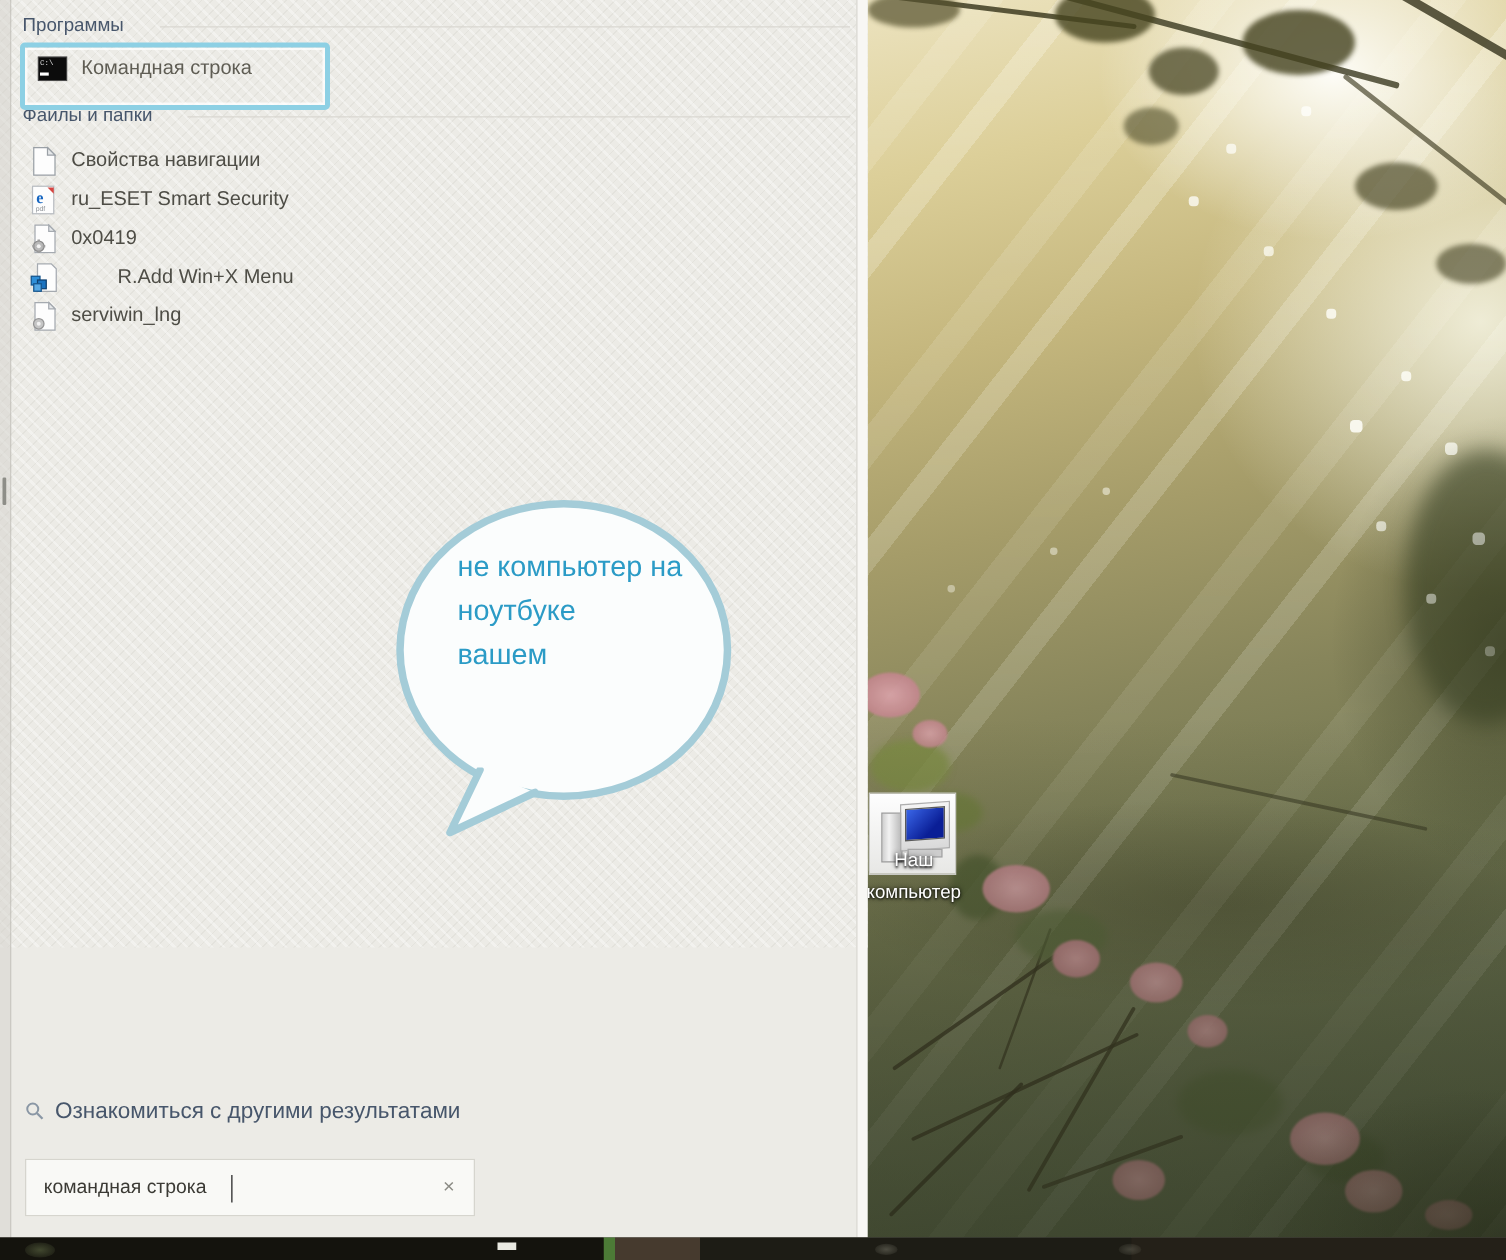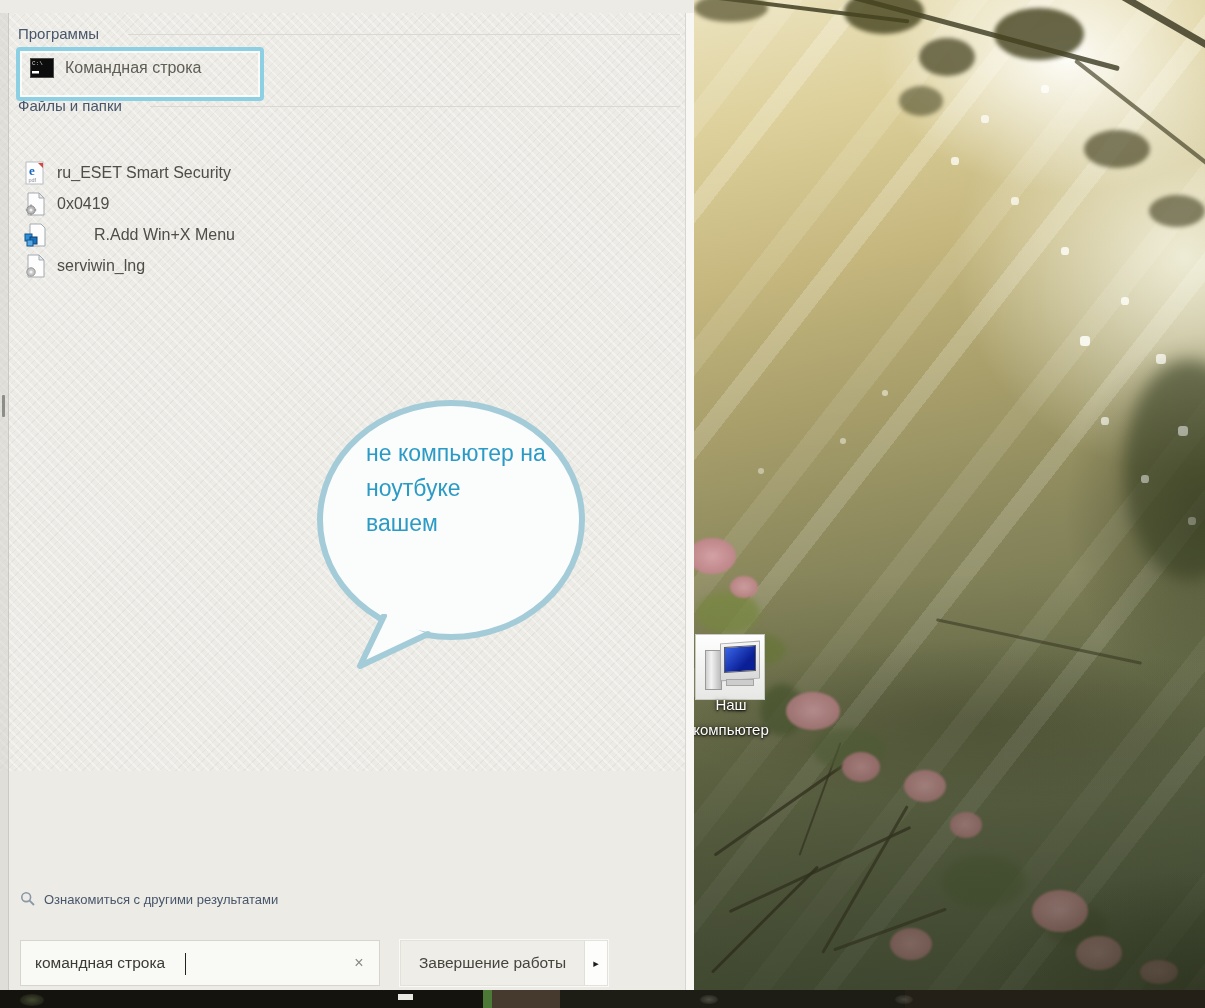--- a/index.html
+++ b/index.html
@@ -31,54 +31,54 @@
   
   .dsk-icon{position:absolute;left:695px;top:634px;width:68px;height:64px;z-index:2;
     background:linear-gradient(180deg,#fefefe,#e7e7e5);border:1px solid #c9c9c4;}
   .dsk-tower{position:absolute;left:9px;top:15px;width:15px;height:38px;border:1px solid #9a9a9a;
     background:linear-gradient(90deg,#cfcfcf,#f2f2f2 35%,#b9b9b9);}
   .dsk-monitor{position:absolute;left:24px;top:7px;width:38px;height:36px;
     background:linear-gradient(180deg,#f4f4f4,#d9d9d9);border:1px solid #aeaeae;transform:skewY(-4deg);}
   .dsk-screen{position:absolute;left:3px;top:3px;width:30px;height:24px;
     background:linear-gradient(135deg,#3a66e8,#0a1e96 70%);border:1px solid #5a5a5a;}
   .dsk-stand{position:absolute;left:30px;top:44px;width:26px;height:5px;background:#cdcdcd;border:1px solid #a5a5a5;}
-  .dsk-label{position:absolute;left:668px;top:692px;width:126px;z-index:2;text-align:center;
+  .dsk-label{position:absolute;left:668px;top:676px;width:126px;z-index:2;text-align:center;
     color:#fff;font-size:15px;line-height:25px;
     text-shadow:0 1px 2px rgba(0,0,0,.95),0 0 4px rgba(0,0,0,.8);}
 
   
   .taskbar{position:absolute;left:0;top:990px;width:1205px;height:18px;background:#17160f;z-index:6;}
   .tb-seg{position:absolute;top:0;height:18px;}
 
   
   .panel{position:absolute;left:0;top:0;width:694px;height:758px;z-index:5;
     background-color:#ecebe6;
     background-image:
       repeating-linear-gradient(45deg, rgba(255,255,255,.35) 0 2px, rgba(255,255,255,0) 2px 7px),
-      repeating-linear-gradient(-45deg, rgba(215,214,207,.4) 0 1px, rgba(215,214,207,0) 1px 6px); margin-top: 13px;}
+      repeating-linear-gradient(-45deg, rgba(215,214,207,.4) 0 1px, rgba(215,214,207,0) 1px 6px);}
   .panel-left-edge{position:absolute;left:0;top:0;width:8px;height:990px;
     background:rgba(212,210,204,.5);border-right:1px solid rgba(178,176,168,.45);}
   .panel-right-edge{position:absolute;right:0;top:0;width:8px;height:990px;
     background:#f8f7f4;border-left:1px solid #d7d6d0;}
   .caret-mark{position:absolute;left:2px;top:382px;width:3px;height:22px;background:#8e8e88;border-radius:1px;}
 
   .group-header{position:absolute;left:18px;font-size:15px;color:#47566b;white-space:nowrap;}
   .group-rule{position:absolute;height:1px;background:#d9d8d1;}
 
   .result-row{position:absolute;left:24px;width:620px;height:30px;display:flex;align-items:center;gap:11px;
     font-size:16px;color:#4e4d46;cursor:default;}
   .result-row .ric{width:22px;height:24px;flex:0 0 22px;display:flex;align-items:center;justify-content:center;}
 
   .cmd-row{position:absolute;left:30px;top:45px;display:flex;align-items:center;gap:11px;
     font-size:16px;color:#5f5d54;}
   .hl-box{position:absolute;left:16px;top:34px;width:240px;height:46px;border:4px solid #8dd0e4;
     border-radius:4px;box-shadow:inset 0 0 0 2px rgba(255,255,255,.75);z-index:3;}
 
   .see-more{position:absolute;left:20px;top:878px;display:flex;align-items:center;gap:8px;
-    font-size:13px;color:#47566b;}
+    font-size:18px;color:#47566b;}
 
   .search-wrap{position:absolute;left:20px;top:927px;width:360px;height:46px;
     background:#f9f9f6;border:1px solid #d6d5ce;box-sizing:border-box;}
   .search-input{position:absolute;left:0;top:0;width:100%;height:100%;border:none;outline:none;
     background:transparent;padding:0 34px 0 14px;font-family:"Liberation Sans",sans-serif;
     font-size:15.5px;color:#3b3a34;box-sizing:border-box;}
   .search-caret{position:absolute;left:164px;top:12px;width:1px;height:22px;background:#222;}
   .search-clear{position:absolute;right:10px;top:12px;width:20px;height:20px;line-height:20px;
     text-align:center;color:#8b8b84;font-size:16px;cursor:pointer;}
 
@@ -198,20 +198,29 @@
         <text x="2" y="7" font-size="6" fill="#dcdcdc" font-family="Liberation Mono,monospace">C:\</text>
         <rect x="2" y="13" width="7" height="2.5" fill="#ffffff"></rect>
       </svg>
       <span>Командная строка</span>
     </div>
     <div class="hl-box"></div>
 
     <div class="group-header" style="top:84px;">Файлы и папки</div>
     <div class="group-rule" style="left:150px;right:14px;top:93px;"></div>
 
+    <div class="result-row" style="top:114px;">
+      <span class="ric">
+        <svg class="svg-ic" width="19" height="24" viewBox="0 0 19 24">
+          <path d="M1 1 h11 l6 6 v16 h-17 z" fill="#fdfdfd" stroke="#9aa0a6"></path>
+          <path d="M12 1 l6 6 h-6 z" fill="#e6e8ea" stroke="#9aa0a6"></path>
+        </svg>
+      </span>
+      <span>Свойства навигации</span>
+    </div>
 
     <div class="result-row" style="top:145px;">
       <span class="ric">
         <svg class="svg-ic" width="20" height="24" viewBox="0 0 20 24">
           <rect x="1" y="1" width="17" height="22" fill="#fdfdfd" stroke="#b9bdc2"></rect>
           <text x="4" y="14" font-size="13" font-weight="bold" fill="#1565c0" font-family="Liberation Serif,serif">e</text>
           <path d="M13 2 h5 v5 z" fill="#d64541"></path>
           <text x="3.5" y="21" font-size="5.5" fill="#8a8f94" font-family="Liberation Sans,sans-serif">pdf</text>
         </svg>
       </span>
@@ -265,24 +274,20 @@
       </svg>
       <span>Ознакомиться с другими результатами</span>
     </div>
 
     <div class="search-wrap">
       <input class="search-input" type="text" value="командная строка" style="">
       <div class="search-caret"></div>
       <div class="search-clear">×</div>
     </div>
 
-    <div class="shutdown-wrap">
-      <button class="shutdown-main">Завершение работы</button>
-      <button class="shutdown-arrow">▸</button>
-    </div>
   </div>
 
   <div class="bubble"></div>
   <div class="bubble-patch"></div>
   <svg class="bubble-tail" width="100" height="62" viewBox="0 0 100 62">
     <path d="M32 2 L8 52 L76 20" fill="#fbfdfd" stroke="#a4ccd8" stroke-width="6" stroke-linecap="round" stroke-linejoin="round"></path>
   </svg>
   <div class="bubble-text">
     <div>не компьютер на</div>
     <div>ноутбуке</div>

